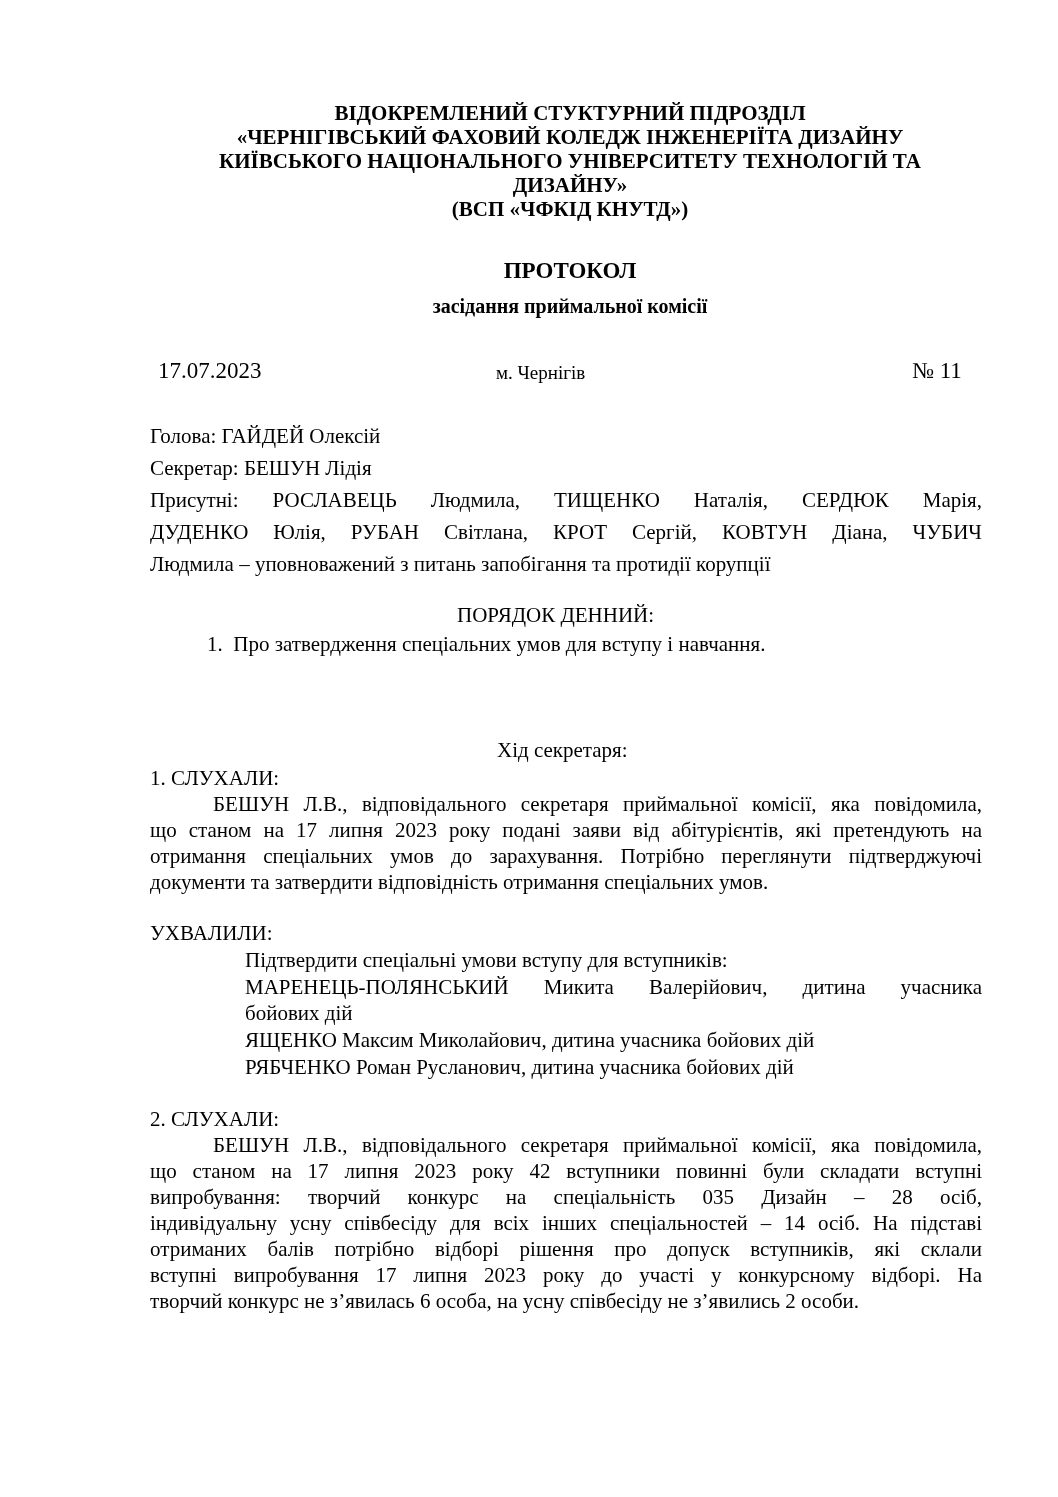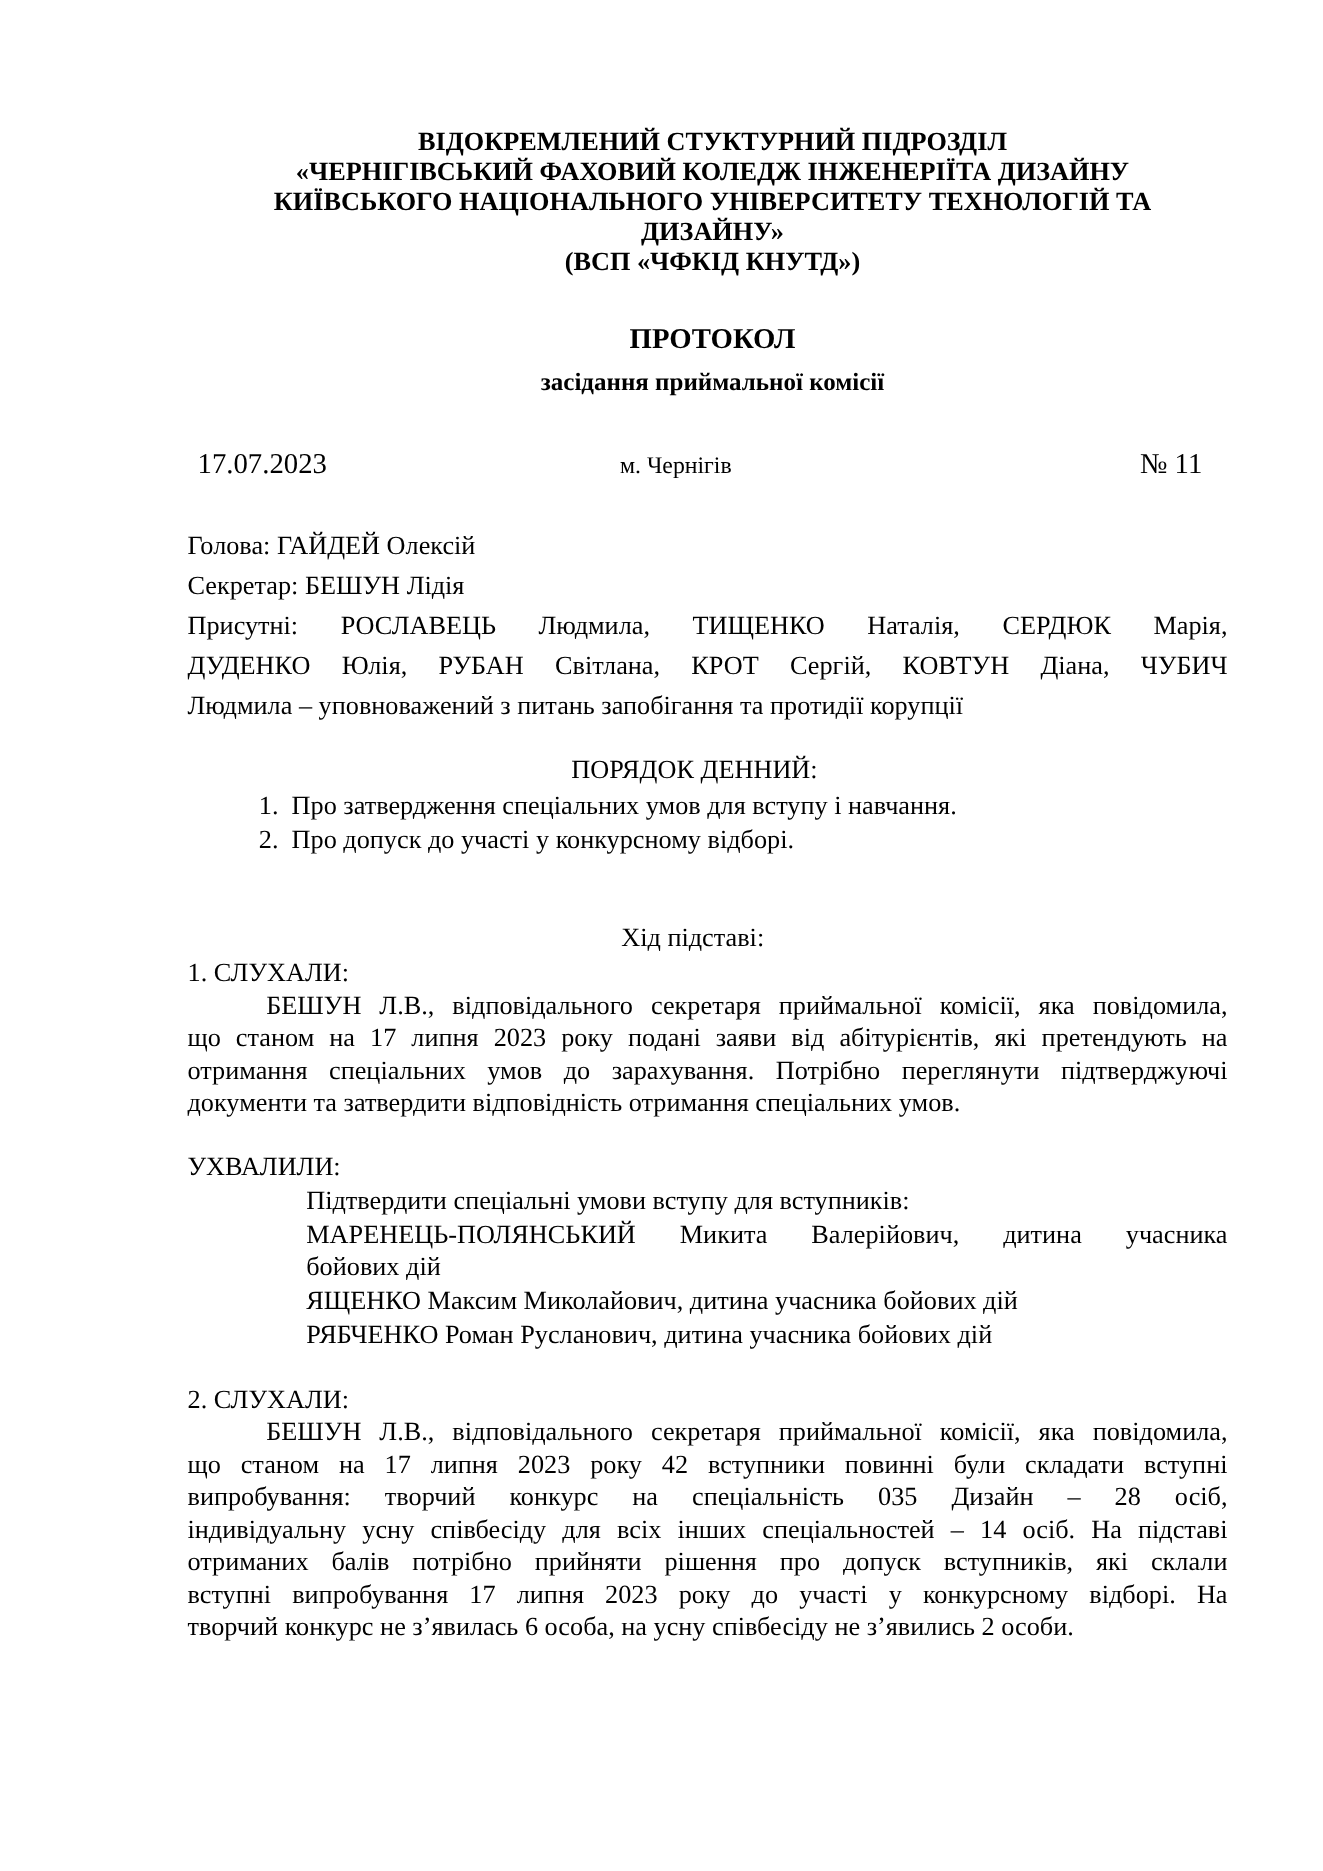--- a/index.html
+++ b/index.html
@@ -35,39 +35,38 @@
   <div class="row" style="left:912px; top:358px; font-size:23px;">№ 11</div>
 
   <div class="row" style="left:150px; top:424px;">Голова: ГАЙДЕЙ Олексій</div>
   <div class="row" style="left:150px; top:456px;">Секретар: БЕШУН Лідія</div>
   <div class="justify" style="left:150px; top:488px; width:832px;">Присутні: РОСЛАВЕЦЬ Людмила, ТИЩЕНКО Наталія, СЕРДЮК Марія,</div>
   <div class="justify" style="left:150px; top:520px; width:832px;">ДУДЕНКО Юлія, РУБАН Світлана, КРОТ Сергій, КОВТУН Діана, ЧУБИЧ</div>
   <div class="line" style="left:150px; top:552px;">Людмила – уповноважений з питань запобігання та протидії корупції</div>
 
   <div class="row" style="left:457px; top:603px;">ПОРЯДОК ДЕННИЙ:</div>
   <div class="row" style="left:207px; top:632px; white-space:pre;">1.  Про затвердження спеціальних умов для вступу і навчання.</div>
-  <div class="row" style="left:207px; top:659px; white-space:pre;">2.  Про допуск до участі у конкурсному відборі.</div>
 
-  <div class="row" style="left:497px; top:738px;">Хід підставі:</div>
+  <div class="row" style="left:497px; top:738px;">Хід секретаря:</div>
 
   <div class="row" style="left:150px; top:766px;">1. СЛУХАЛИ:</div>
   <div class="justify" style="left:213px; top:792px; width:769px;">БЕШУН Л.В., відповідального секретаря приймальної комісії, яка повідомила,</div>
   <div class="justify" style="left:150px; top:818px; width:832px;">що станом на 17 липня 2023 року подані заяви від абітурієнтів, які претендують на</div>
   <div class="justify" style="left:150px; top:844px; width:832px;">отримання спеціальних умов до зарахування. Потрібно переглянути підтверджуючі</div>
   <div class="line" style="left:150px; top:870px;">документи та затвердити відповідність отримання спеціальних умов.</div>
 
   <div class="row" style="left:150px; top:921px;">УХВАЛИЛИ:</div>
   <div class="row" style="left:245px; top:948px;">Підтвердити спеціальні умови вступу для вступників:</div>
   <div class="justify" style="left:245px; top:975px; width:737px;">МАРЕНЕЦЬ-ПОЛЯНСЬКИЙ Микита Валерійович, дитина учасника</div>
   <div class="line" style="left:245px; top:1001px;">бойових дій</div>
   <div class="line" style="left:245px; top:1028px;">ЯЩЕНКО Максим Миколайович, дитина учасника бойових дій</div>
   <div class="line" style="left:245px; top:1055px;">РЯБЧЕНКО Роман Русланович, дитина учасника бойових дій</div>
 
   <div class="row" style="left:150px; top:1107px;">2. СЛУХАЛИ:</div>
   <div class="justify" style="left:213px; top:1133px; width:769px;">БЕШУН Л.В., відповідального секретаря приймальної комісії, яка повідомила,</div>
   <div class="justify" style="left:150px; top:1159px; width:832px;">що станом на 17 липня 2023 року 42 вступники повинні були складати вступні</div>
   <div class="justify" style="left:150px; top:1185px; width:832px;">випробування: творчий конкурс на спеціальність 035 Дизайн – 28 осіб,</div>
   <div class="justify" style="left:150px; top:1211px; width:832px;">індивідуальну усну співбесіду для всіх інших спеціальностей – 14 осіб. На підставі</div>
-  <div class="justify" style="left:150px; top:1237px; width:832px;">отриманих балів потрібно прийняти рішення про допуск вступників, які склали</div>
+  <div class="justify" style="left:150px; top:1237px; width:832px;">отриманих балів потрібно відборі рішення про допуск вступників, які склали</div>
   <div class="justify" style="left:150px; top:1263px; width:832px;">вступні випробування 17 липня 2023 року до участі у конкурсному відборі. На</div>
   <div class="line" style="left:150px; top:1289px;">творчий конкурс не з’явилась 6 особа, на усну співбесіду не з’явились 2 особи.</div>
 
 </div>
 
 </body></html>

